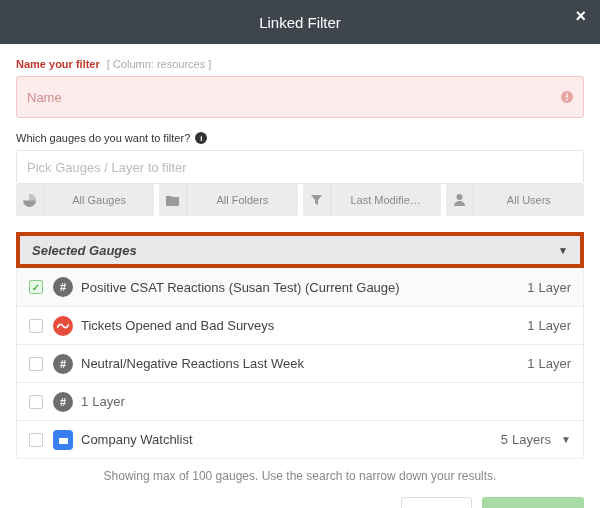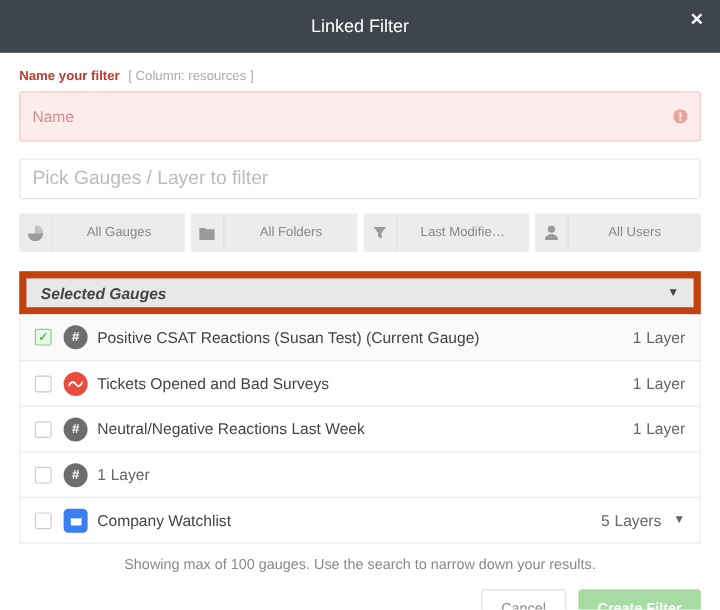--- a/index.html
+++ b/index.html
@@ -27,37 +27,37 @@
   .name-input::placeholder { color: #d08f89; }
   .name-warn-icon { color: #d9938d; font-size: 12px; }
   .question-row { font-size: 11px; color: #333; margin-bottom: 6px; display:flex; align-items:center; gap:5px;}
   .info-icon {
     display: inline-flex; align-items:center; justify-content:center;
     width: 12px; height: 12px; border-radius: 50%; background: #333; color: #fff;
     font-size: 8px; font-weight: bold;
   }
   .pick-input {
     width: 100%; border: 1px solid #e5e5e5; border-radius: 3px; height: 34px;
-    padding: 0 10px; font-size: 16px; color: #555; margin-bottom: 12px;
+    padding: 0 10px; font-size: 13px; color: #555; 
   }
   .pick-input::placeholder { color: #bbb; }
   .filter-row { display: flex; gap: 5px; margin-bottom: 16px; }
   .filter-btn {
     flex: 1; background: #ececec; border: none; height: 32px;
     display: flex; align-items: center; font-size: 11px; color: #888;
     border-radius: 2px; overflow: hidden; cursor: pointer;
   }
   .filter-btn .fb-icon {
     width: 28px; height: 100%; display: flex; align-items: center;
     justify-content: center; color: #999;
     border-right: 1px solid #e0e0e0;
   }
   .filter-btn .fb-label { flex: 1; text-align: center; padding: 0 4px; white-space: nowrap; overflow:hidden; text-overflow:ellipsis;}
   .sg-header {
-    background: #e8e8e8; border: 6px solid #c2410c; height: 36px;
+    background: #e8e8e8; border: 4px solid #c2410c; height: 36px;
     display: flex; align-items: center; padding: 0 12px; justify-content: space-between;
   }
   .sg-header-title { font-size: 13px; font-style: italic; font-weight: 700; color: #444; }
   .sg-header .caret { font-size: 10px; color: #444; }
   .gauge-list { border-left: 1px solid #ececec; border-right: 1px solid #ececec; border-bottom: 1px solid #ececec;}
   .gauge-row {
     height: 38px; display: flex; align-items: center; padding: 0 12px;
     border-top: 1px solid #ececec; font-size: 13px; color: #444;
   }
   .gauge-row.first { border-top: none; background:#fafafa;}
@@ -113,20 +113,24 @@
       <input class="name-input" placeholder="Name" style="">
       <span class="name-warn-icon">
         <svg width="12" height="12" viewBox="0 0 12 12">
             <circle cx="6" cy="6" r="6" fill="#e6a7a2"></circle>
             <rect x="5.2" y="2.5" width="1.6" height="4.5" fill="#fdeceb"></rect>
             <rect x="5.2" y="8" width="1.6" height="1.6" fill="#fdeceb"></rect>
           </svg>
       </span>
     </div>
 
+    <div class="question-row">
+      <span>Which gauges do you want to filter?</span>
+      <span class="info-icon">i</span>
+    </div>
 
     <input class="pick-input" placeholder="Pick Gauges / Layer to filter" style="">
 
     <div class="filter-row">
       <button class="filter-btn">
         <span class="fb-icon">
           <svg width="13" height="13" viewBox="0 0 13 13">
               <path d="M6.5 0 A6.5 6.5 0 1 1 0 6.5 L6.5 6.5 Z" fill="#9a9a9a"></path>
               <path d="M6.5 0 A6.5 6.5 0 0 1 13 6.5 L6.5 6.5 Z" fill="#c3c3c3"></path>
             </svg>

